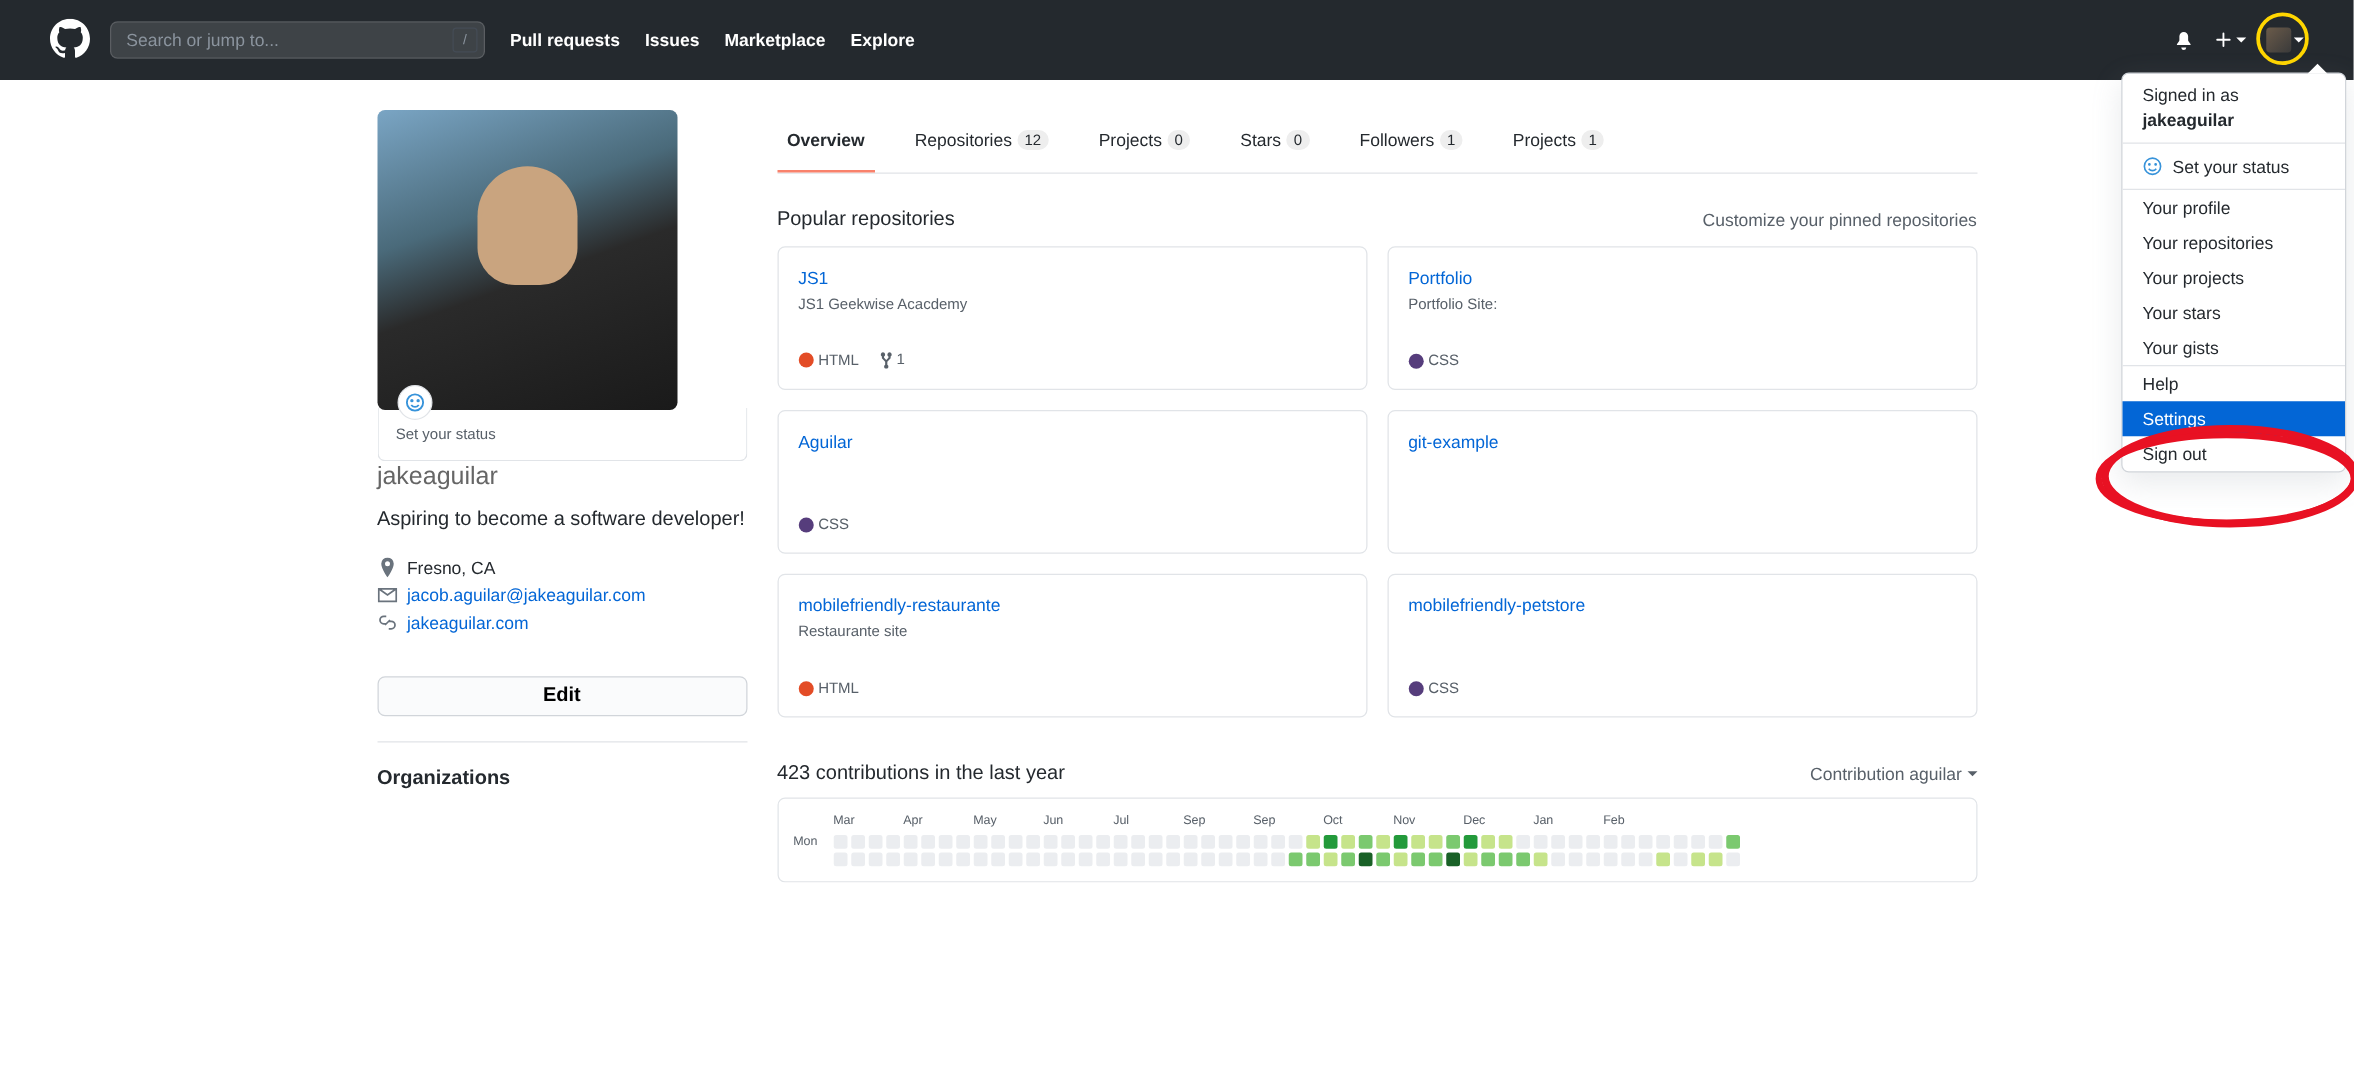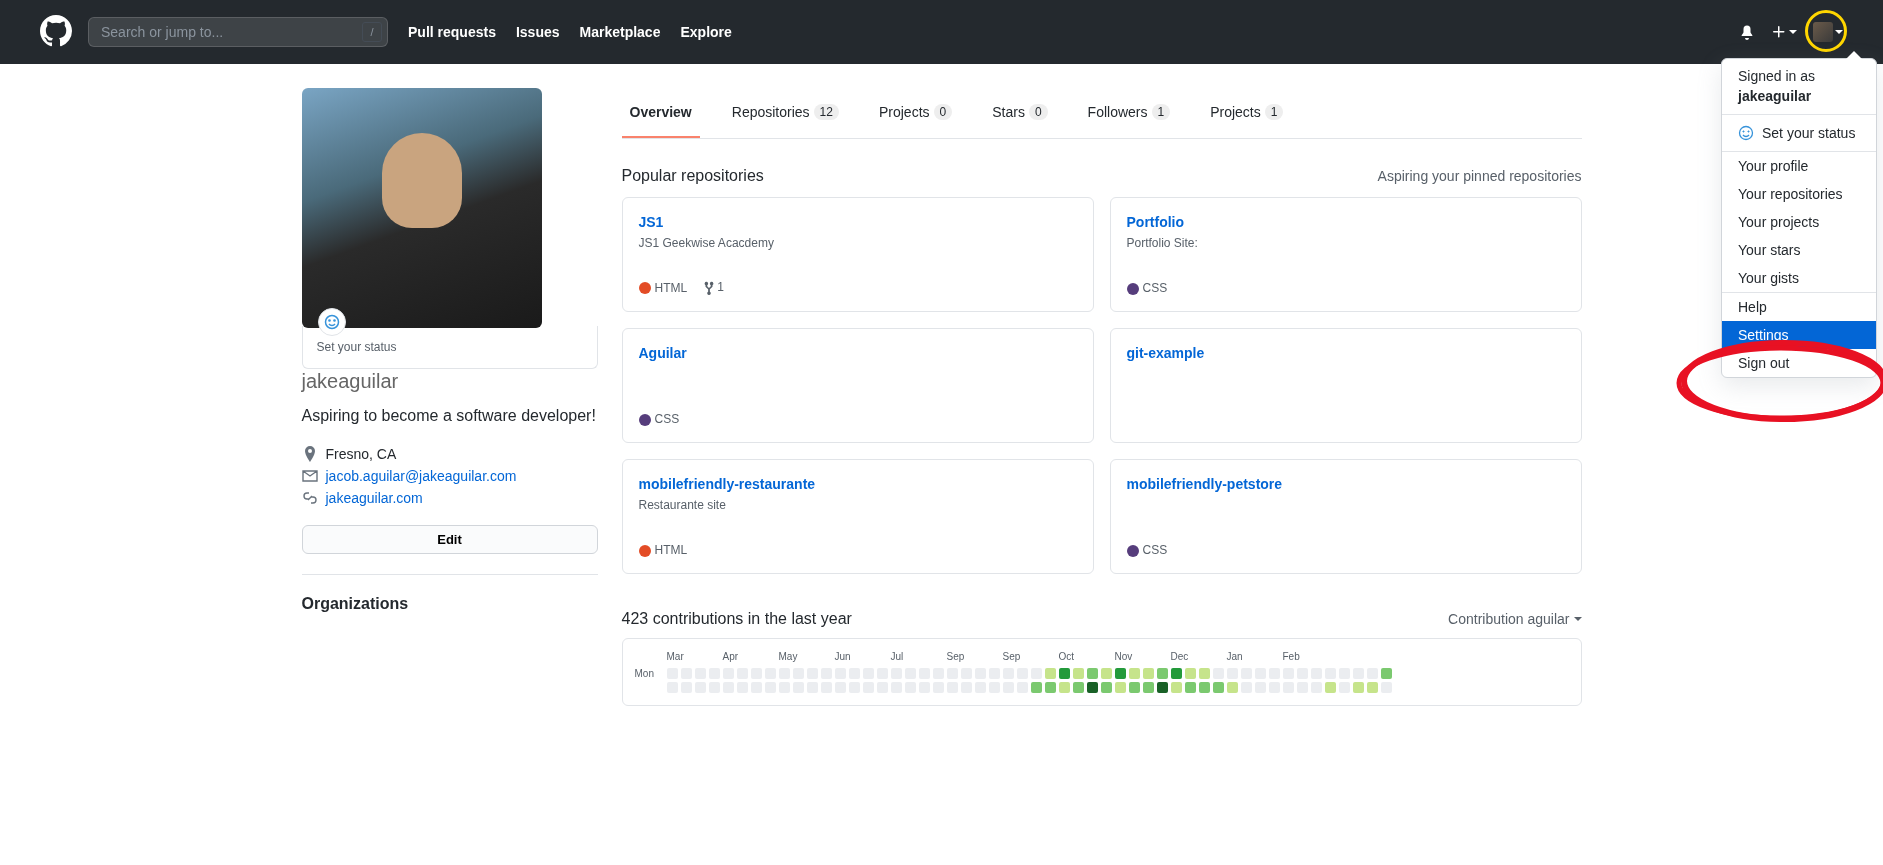--- a/index.html
+++ b/index.html
@@ -17,21 +17,21 @@
 .nav-item { color:#fff; font-weight:600; font-size:14px; cursor:pointer; }
 .header-right { margin-left:auto; display:flex; align-items:center; gap:16px; }
 .bell, .plus { cursor:pointer; fill:#fff; }
 .plus-wrap { display:flex; align-items:center; gap:2px; cursor:pointer; }
 .caret { width:0; height:0; border-left:4px solid transparent; border-right:4px solid transparent; border-top:4px solid #fff; }
 .avatar-btn { display:flex; align-items:center; gap:2px; cursor:pointer; position:relative; }
 .avatar-small { width:20px; height:20px; border-radius:3px; background:linear-gradient(135deg,#6b5b4a,#3a3a3a); }
 .yellow-circle { position:absolute; top:-12px; left:-8px; width:42px; height:42px; border:3px solid #ffd600; border-radius:50%; pointer-events:none; }
 
 
-.dropdown { position:absolute; top:58px; right:6px; width:156px; background:#fff; border:1px solid #d1d5da; border-radius:6px; box-shadow:0 8px 24px rgba(140,149,159,0.2); z-index:100; font-size:14px; }
+.dropdown { position:absolute; top:58px; right:6px; width:180px; background:#fff; border:1px solid #d1d5da; border-radius:6px; box-shadow:0 8px 24px rgba(140,149,159,0.2); z-index:100; font-size:14px; }
 .dropdown::before { content:''; position:absolute; top:-8px; right:14px; width:0; height:0; border-left:8px solid transparent; border-right:8px solid transparent; border-bottom:8px solid #fff; }
 .dd-section { padding:8px 16px; }
 .dd-divider { border-top:1px solid #e1e4e8; }
 .dd-head-text { color:#24292e; line-height:1.4; }
 .dd-username { font-weight:600; }
 .dd-status-row { display:flex; align-items:center; gap:8px; padding:10px 16px; cursor:pointer; }
 .dd-status-row .smiley { width:16px; height:16px; stroke:#3793da; fill:none; }
 .dd-item { display:block; padding:6px 16px; color:#24292e; cursor:pointer; }
 .dd-item.hovered { background:#0366d6; color:#fff; }
 .red-scribble { position:absolute; right:-6px; top:337px; width:220px; height:88px; z-index:101; pointer-events:none; }
@@ -48,37 +48,37 @@
 .status-badge { position:absolute; bottom:-8px; left:16px; width:28px; height:28px; border-radius:50%; background:#fff; border:1px solid #e1e4e8; display:flex; align-items:center; justify-content:center; }
 .status-badge svg { width:16px; height:16px; stroke:#3793da; fill:none; stroke-width:1.5; }
 .status-box { border:1px solid #e1e4e8; border-top:none; border-radius:0 0 6px 6px; padding:14px 14px; margin-top:-2px; font-size:12px; color:#586069; cursor:pointer; }
 .full-name { font-size:26px; font-weight:600; line-height:1.25; margin-top:16px; }
 .username { font-size:20px; color:#666; font-weight:300; line-height:1.2; }
 .bio { margin-top:14px; font-size:16px; color:#24292e; }
 .profile-meta { margin-top:18px; }
 .meta-row { display:flex; align-items:flex-end; gap:8px; padding:3px 0; font-size:14px; color:#24292e; }
 .meta-row svg { width:16px; height:16px; fill:#6a737d; }
 .meta-row.link span { color:#0366d6; cursor:pointer; }
-.edit-btn { width:100%; margin-top:16px; padding:6px 12px; font-size:13px; font-weight:600; border:1px solid #d1d5da; border-radius:6px; background:#fafbfc; cursor:pointer; }
+.edit-btn { width:100%; margin-top:32px; padding:6px 12px; font-size:16px; font-weight:600; border:1px solid #d1d5da; border-radius:6px; background:#fafbfc; cursor:pointer; }
 .sidebar hr { margin:20px 0; border:none; border-top:1px solid #e1e4e8; }
 .org-title { font-size:16px; font-weight:600; }
 
 
 .tabs { display:flex; gap:24px; border-bottom:1px solid #e1e4e8; padding:0 0 0 0; }
 .tab { padding:16px 8px; font-size:14px; color:#24292e; cursor:pointer; border-bottom:2px solid transparent; display:flex; align-items:center; gap:4px; }
 .tab.active { font-weight:600; border-bottom-color:#f9826c; }
 .counter { background:#eee; font-size:12px; padding:1px 6px; border-radius:10px; color:#24292e; font-weight:400; }
 
 
 .section-head { display:flex; justify-content:space-between; align-items:center; margin-top:28px; }
 .section-title { font-size:16px; font-weight:400; }
 .section-link { font-size:14px; color:#586069; cursor:pointer; }
 .repo-grid { display:grid; grid-template-columns:1fr 1fr; gap:16px; margin-top:12px; }
 .repo-card { border:1px solid #e1e4e8; border-radius:6px; padding:16px; height:115px; display:flex; flex-direction:column; }
-.repo-name { color:#0366d6; font-weight:700; font-size:14px; cursor:pointer; }
+.repo-name { color:#0366d6; font-weight:400; font-size:14px; cursor:pointer; }
 .repo-desc { font-size:12px; color:#586069; margin-top:6px; flex:1; }
 .repo-footer { display:flex; align-items:center; gap:16px; font-size:12px; color:#586069; margin-top:auto; }
 .lang-dot { width:12px; height:12px; border-radius:50%; display:inline-block; margin-right:4px; vertical-align:middle; }
 .fork-ico { width:12px; height:14px; fill:#586069; vertical-align:middle; margin-right:2px; }
 
 
 .contrib-head { display:flex; justify-content:space-between; align-items:center; margin-top:36px; }
 .contrib-title { font-size:16px; }
 .contrib-settings { font-size:14px; color:#586069; cursor:pointer; display:flex; align-items:center; gap:4px; }
 .contrib-box { border:1px solid #e1e4e8; border-radius:6px; padding:12px; margin-top:10px; }
@@ -225,21 +225,21 @@
           <span class="counter">1</span>
         </div>
         <div class="tab">
           <span>Projects</span>
           <span class="counter">1</span>
         </div>
       </div>
 
     <div class="section-head">
       <div class="section-title">Popular repositories</div>
-      <div class="section-link">Aspiring your pinned repositories</div>
+      <div class="section-link">Customize your pinned repositories</div>
     </div>
     <div class="repo-grid" id="repo-grid">
         <div class="repo-card">
           <a class="repo-name">JS1</a>
           <div class="repo-desc">JS1 Geekwise Acacdemy</div>
           <div class="repo-footer">
             <span><span class="lang-dot" style="background: rgb(227, 76, 38);"></span>HTML</span>
             <span><svg class="fork-ico" viewBox="0 0 10 16">
                 <path d="M8 1a1.993 1.993 0 00-1 3.72V6L5 8 3 6V4.72A1.993 1.993 0 002 1a1.993 1.993 0 00-1 3.72V6.5l3 3v2.78A1.993 1.993 0 005 16a1.993 1.993 0 001-3.72V9.5l3-3V4.72A1.993 1.993 0 008 1z"></path>
               </svg>1</span>

